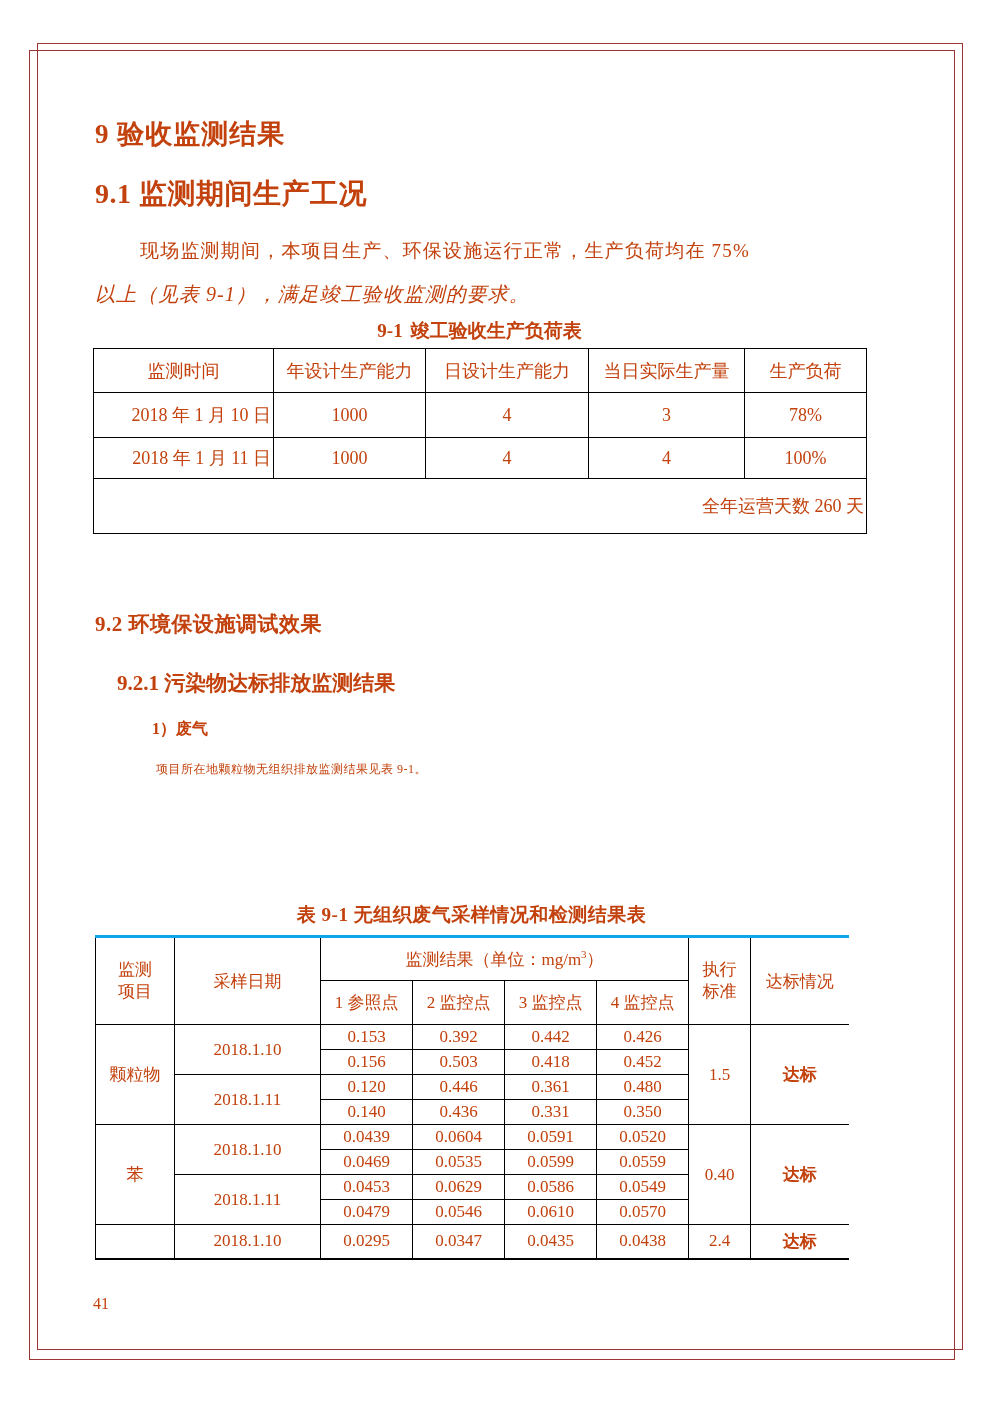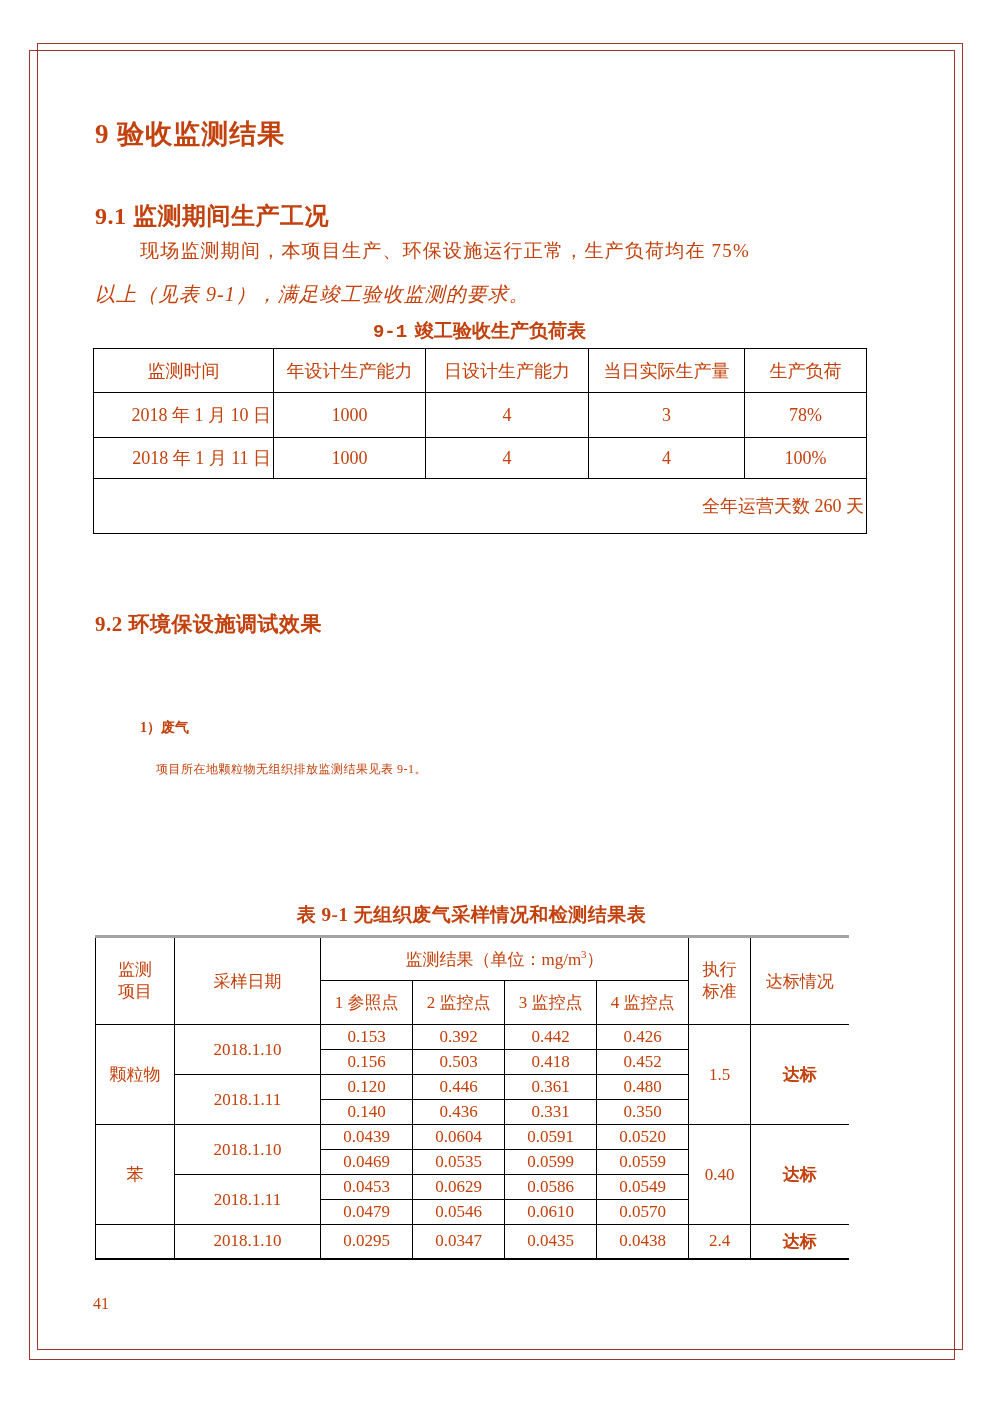--- a/index.html
+++ b/index.html
@@ -8,46 +8,46 @@
     font-family:"Liberation Serif","DejaVu Serif",serif; color:#c2410c;
     overflow:hidden;
   }
   .frame { position:absolute; border:1.5px solid #9c3434; box-sizing:border-box; background:transparent; }
   .frame-a { left:37px; top:43px;  width:926px; height:1307px; }
   .frame-b { left:29px; top:50px;  width:926px; height:1310px; }
 
   .abs { position:absolute; }
 
   .h-chapter { left:95px;  top:116px; font-size:27px; font-weight:bold; letter-spacing:1px; }
-  .h-sec1    { left:95px;  top:200px; font-size:24px; font-weight:bold; letter-spacing:0.5px; }
+  .h-sec1    { left:95px;  top:175px; font-size:28px; font-weight:bold; letter-spacing:0.5px; }
   .h-sec2    { left:95px;  top:610px; font-size:21px; font-weight:bold; letter-spacing:0.5px; }
   .h-sub     { left:117px; top:669px; font-size:21px; font-weight:bold; }
-  .h-gas     { left:140px; top:719px; font-size:14px; font-weight:bold; }
+  .h-gas     { left:152px; top:719px; font-size:16px; font-weight:bold; }
 
   .p-line1 { left:140px; top:238px; font-size:19px; letter-spacing:1.2px; }
   .p-line2 { left:95px;  top:281px; font-size:20px; letter-spacing:1px;font-style:italic; }
   .p-gas   { left:156px; top:761px; font-size:12px; letter-spacing:0.5px; }
 
   .t1-title { left:93px; top:318px; width:773px; text-align:center; font-size:19px; font-weight:bold; }
-  .t1-title .no { margin-right:8px;font-family:Liberation Mono, monospace; }
+  .t1-title .no { margin-right:8px; }
 
   table { border-collapse:collapse; table-layout:fixed; }
   td { border:1px solid #000; text-align:center; vertical-align:middle; padding:0 2px; box-sizing:border-box; }
 
   .table1 { left:93px; top:348px; width:773px; font-size:18px; }
   .table1 td { height:44px; }
   .table1 tr.r1 td { height:45px; }
   .table1 tr.r2 td { height:41px; }
   .table1 tr.foot td { height:55px;text-align:right; }
   .table1 .cell-date { text-align:right; padding-left:7px; }
 
   .t2-title { left:95px; top:902px; width:753px; text-align:center; font-size:19px; font-weight:bold; letter-spacing:0.5px; }
 
   .table2 { left:95px; top:935px; width:753px; font-size:17px;
-            border-top:3px solid #a3a3a3; border-bottom:2px solid #000; }
+            border-top:3px solid #0ea5e9; border-bottom:2px solid #000; }
   .table2 td { height:25px; }
   .table2 tr.hdr td { height:44px; }
   .table2 tr.last td { height:34px; }
   .table2 .open-r { border-right:none; }
   .table2 .two-line { line-height:1.3; }
   .table2 sup { font-size:11px; }
   .bold { font-weight:bold; }
 
   .page-num { left:93px; top:1295px; width:762px; text-align:left; font-size:16px; }
 </style>
@@ -98,20 +98,21 @@
       <td>4</td>
       <td>100%</td>
     </tr>
     <tr class="foot">
       <td colspan="5">全年运营天数 260 天</td>
     </tr>
   </tbody>
     </table>
 
   <div class="abs h-sec2">9.2 环境保设施调试效果</div>
+  <div class="abs h-sub">9.2.1 污染物达标排放监测结果</div>
   <div class="abs h-gas">1）废气</div>
   <div class="abs p-gas">项目所在地颗粒物无组织排放监测结果见表 9-1。</div>
 
   <div class="abs t2-title">表 9-1 无组织废气采样情况和检测结果表</div>
 
   <table class="abs table2">
     <colgroup>
       <col style="width:79px">
         <col style="width:146px">
         <col style="width:92px">

